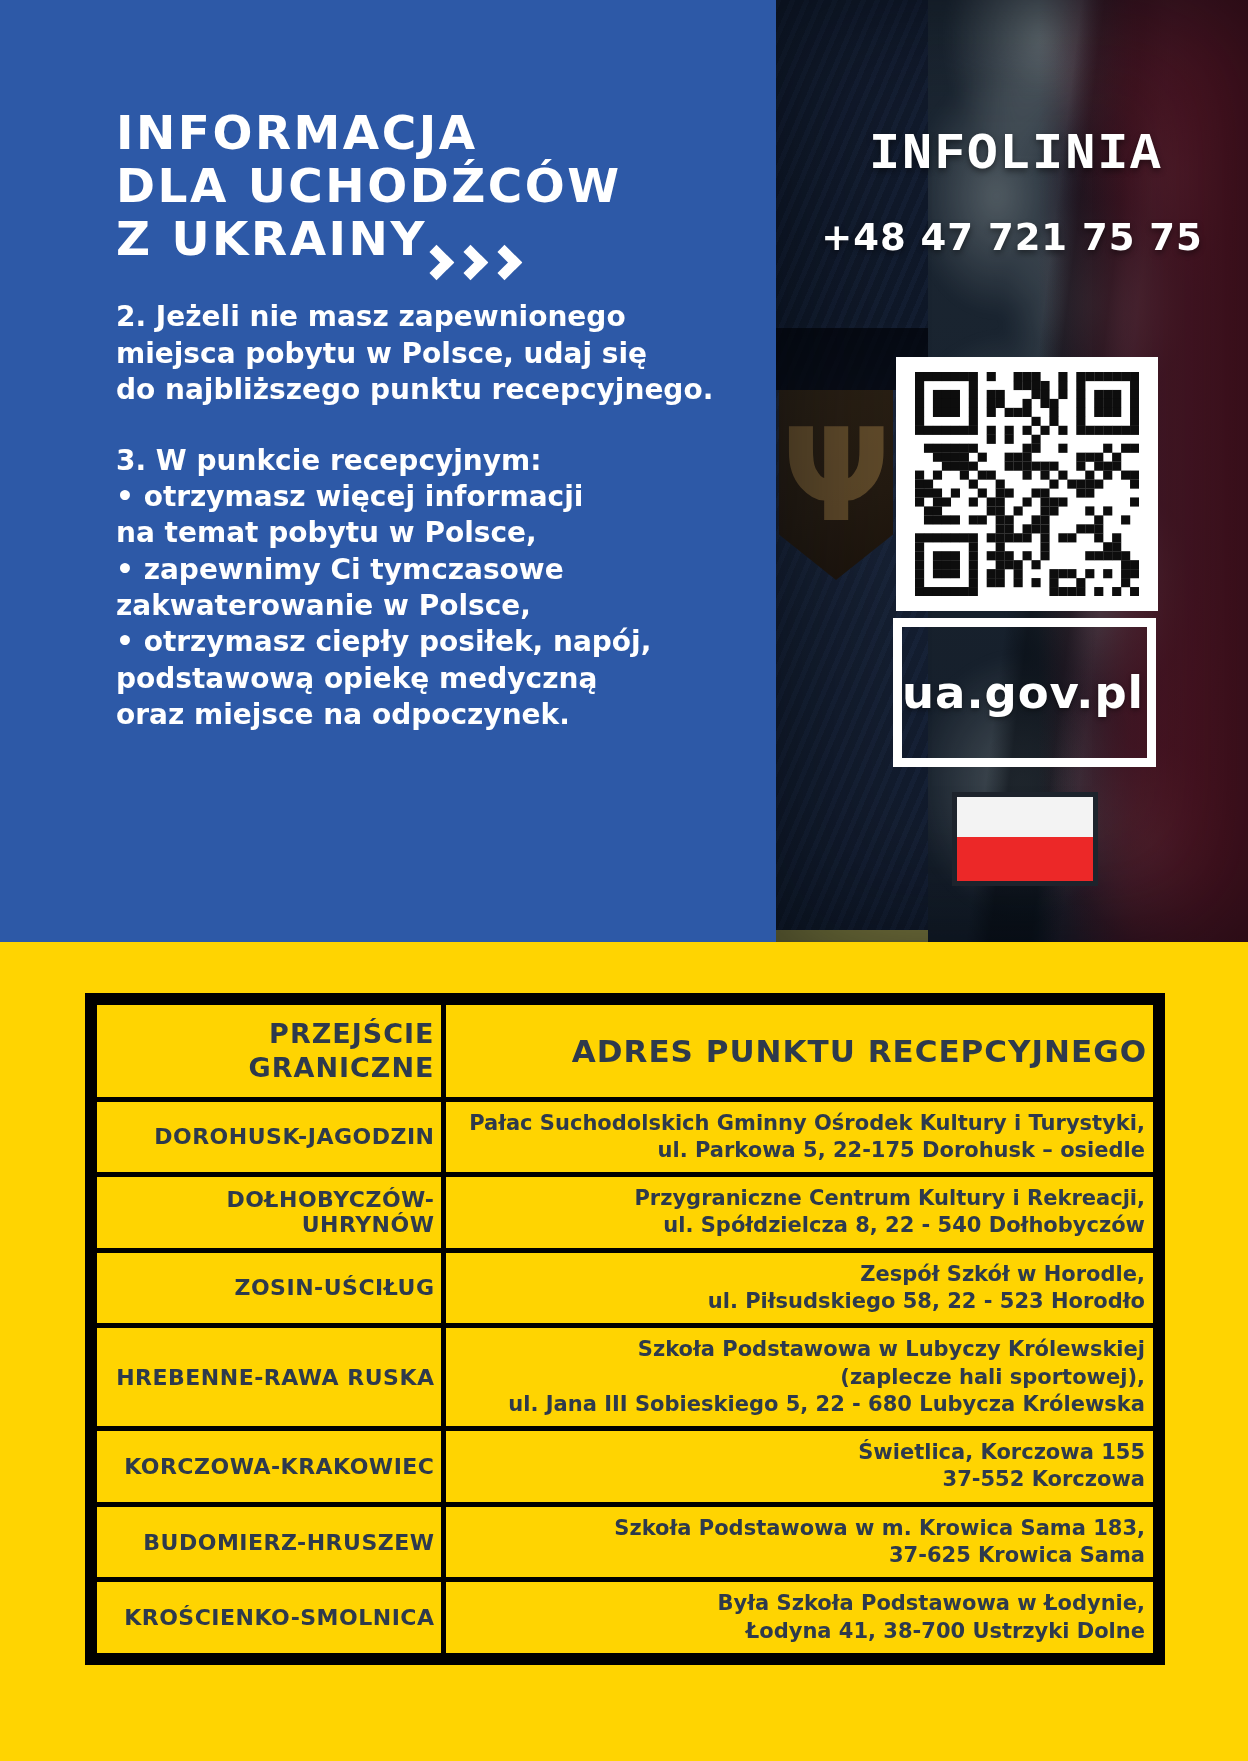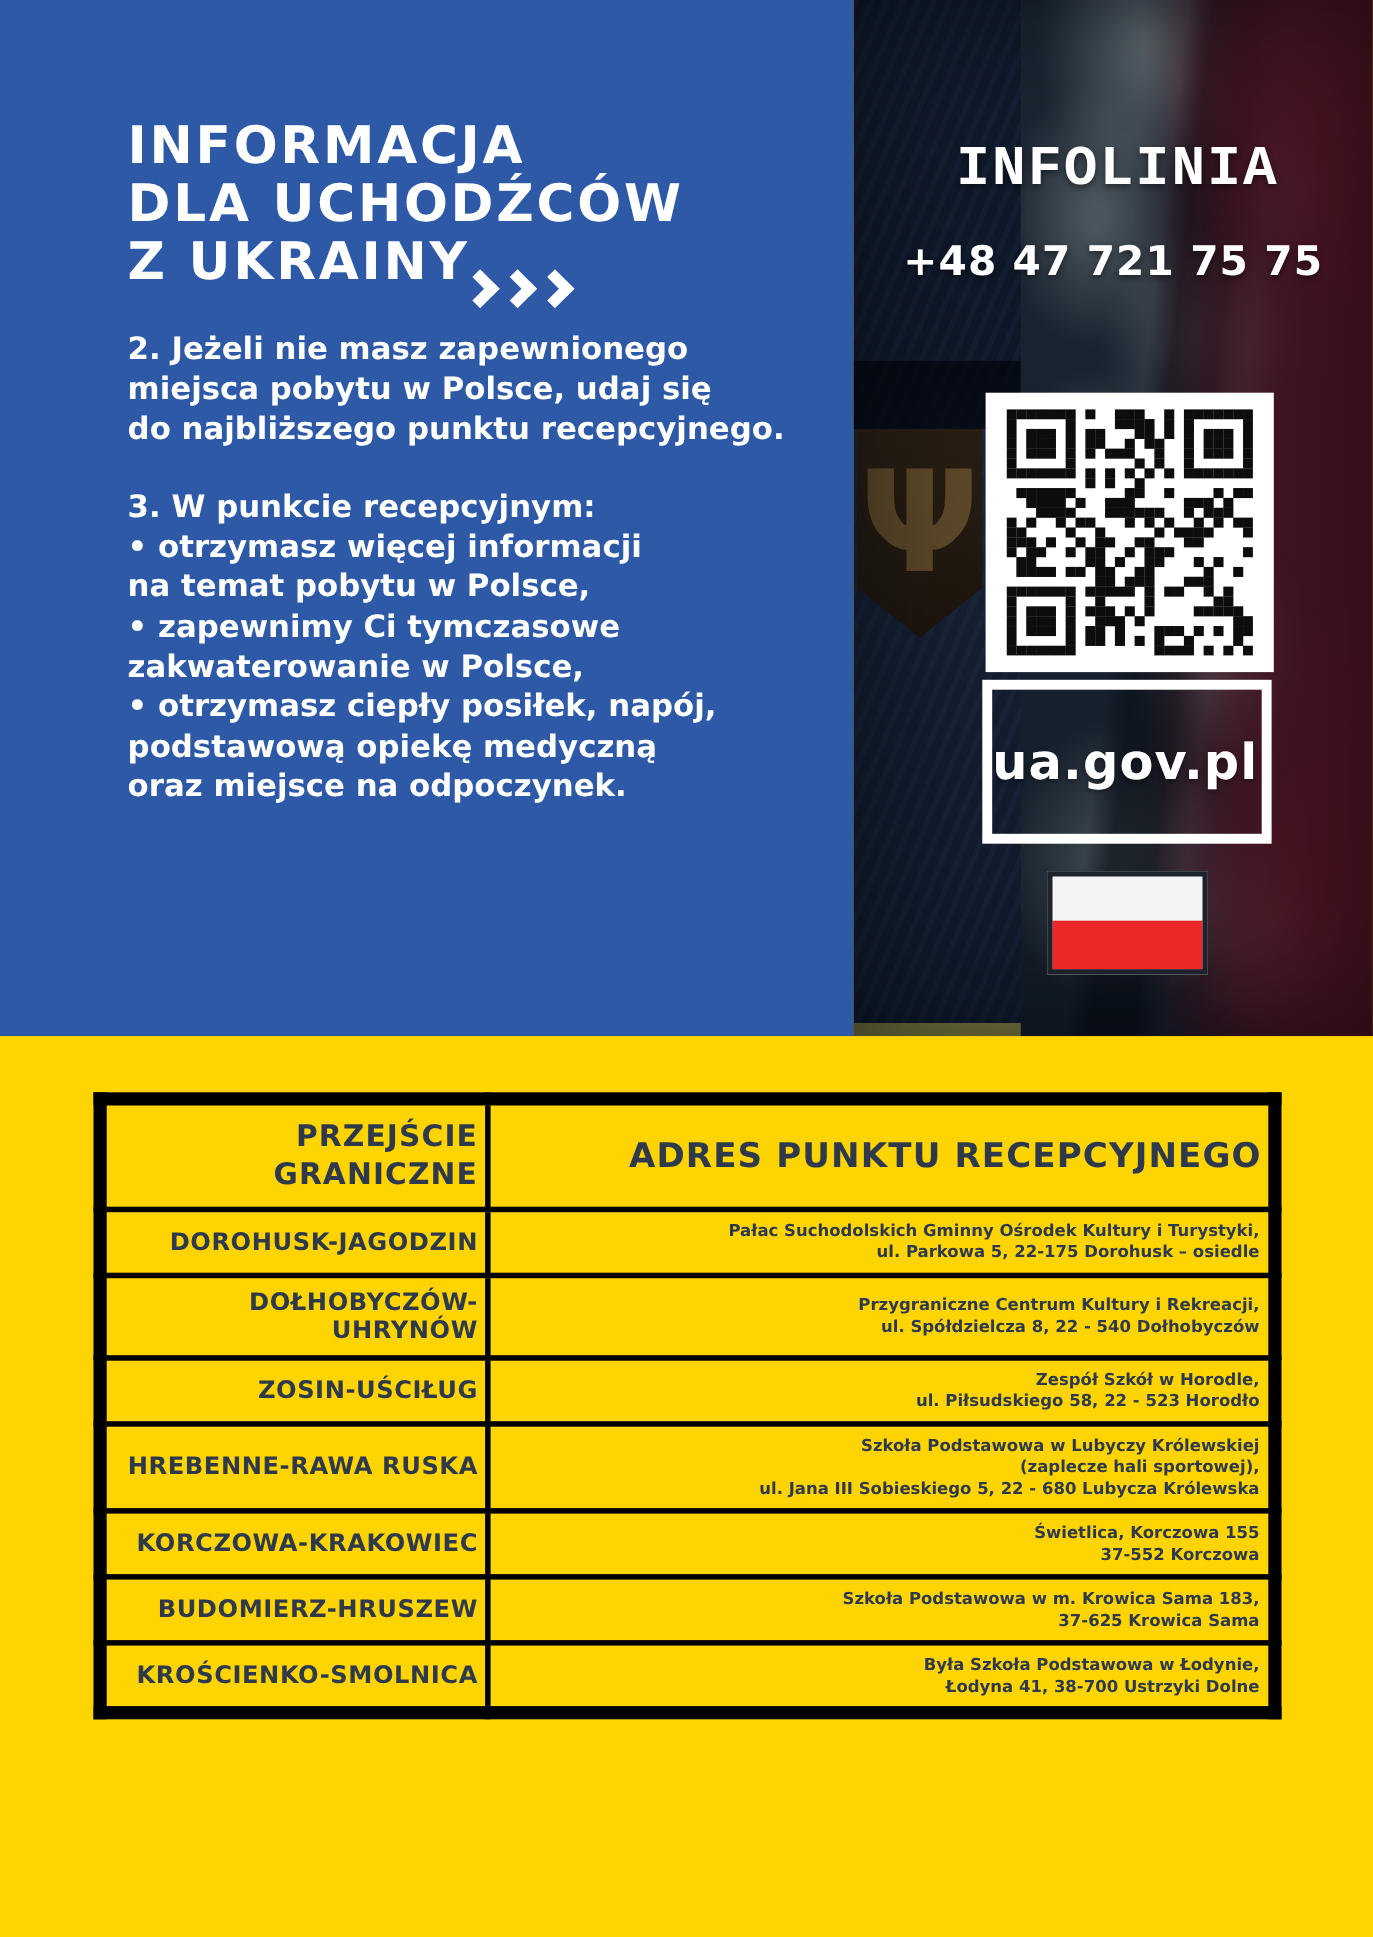--- a/index.html
+++ b/index.html
@@ -145,21 +145,21 @@
   table.reception th,table.reception td{
     border:5px solid #000000;background:#ffd401;color:#2e3a4c;
     text-align:right;vertical-align:middle;font-weight:bold;
   }
   th.h-crossing{
     font-size:27px;line-height:1.25;letter-spacing:1px;
     padding:12px 6px;white-space:pre-line;
   }
   th.h-address{font-size:31px;letter-spacing:1px;padding:12px 6px;}
   td.crossing{font-size:22px;letter-spacing:.5px;padding:10px 6px;}
-  td.address{font-size:15px;line-height:1.3;padding:8px 8px;white-space:pre-line;}
+  td.address{font-size:21px;line-height:1.3;padding:8px 8px;white-space:pre-line;}
 </style>
 </head>
 <body>
 
 <div class="poster">
 
   <div class="top">
 
     <section class="blue-panel">
       <h1 class="heading">INFORMACJA

